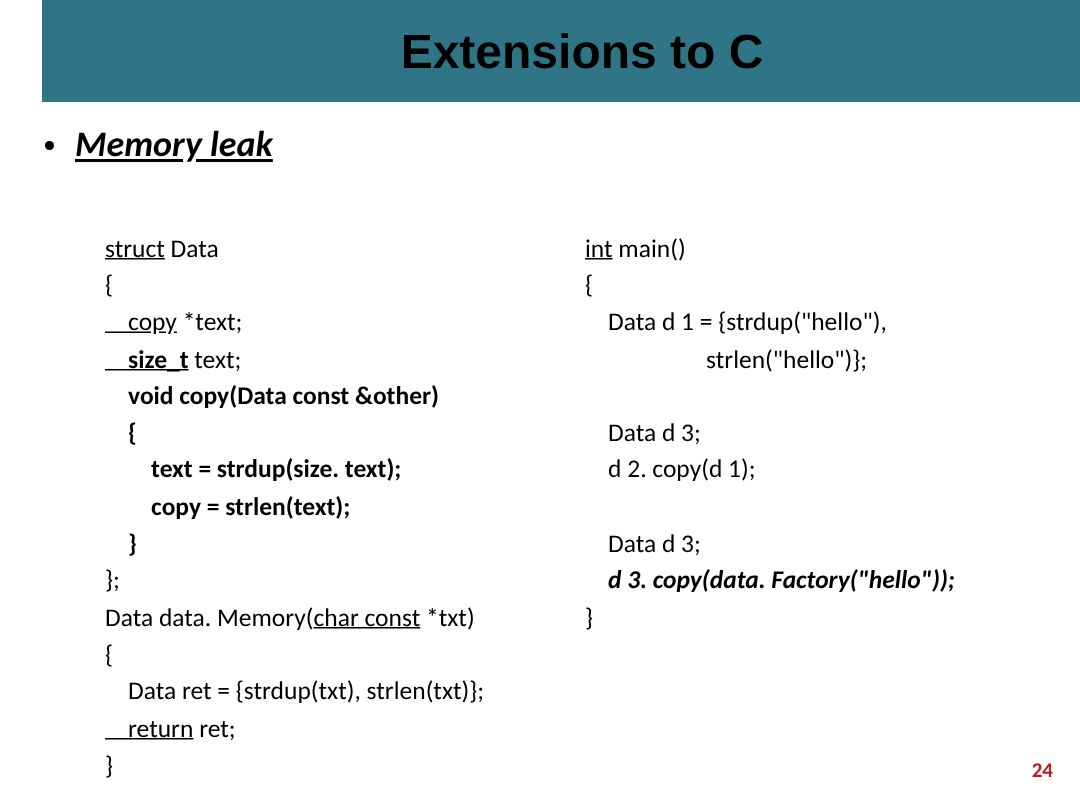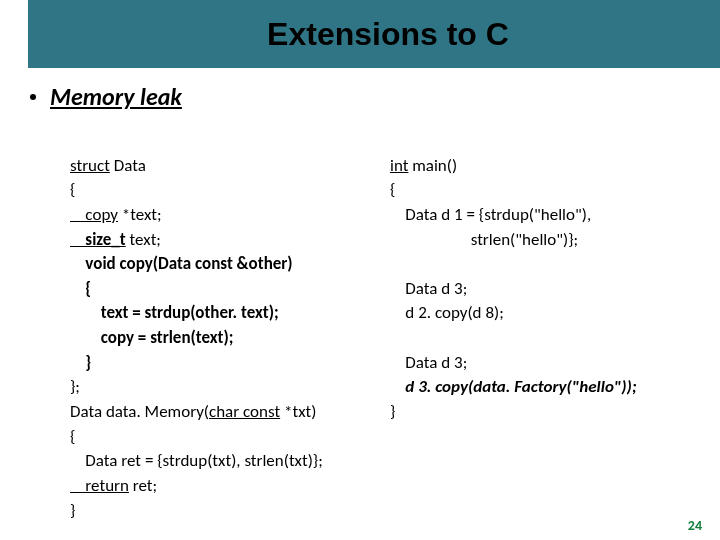--- a/index.html
+++ b/index.html
@@ -59,25 +59,25 @@
     color: #000;
     white-space: pre;
   }
   .col-left { flex: 0 0 310px; }
   .col-right { flex: 1; }
   .u { text-decoration: underline; margin-top: 28px; }
   .b { font-weight: 700; text-align: center; }
   .i { font-style: italic; }
   .page-num {
     position: absolute;
-    bottom: 6px;
+    bottom: 18px;
     right: 18px;
     font-size: 14px;
     font-weight: 700;
-    color: #15803d;
+    color: #b91c1c;
   }
 </style>
 </head>
 <body>
 
 <div class="title-bar">
   <h1>Extensions to C</h1>
 </div>
 
 <div class="content">
@@ -89,39 +89,39 @@
 
   <div class="columns">
 
     <div class="col col-left">
 <span class="u">struct</span><span> Data</span>
 <span>{</span>
 <span class="u">    copy</span><span> *text;</span>
 <span class="b u">    size_t</span><span> text;</span>
 <span class="b">    void copy(Data const &amp;other)</span>
 <span class="b">    {</span>
-<span class="b">        text = strdup(other. text);</span>
+<span class="b">        text = strdup(size. text);</span>
 <span class="b">        copy = strlen(text);</span>
 <span class="b">    }</span>
 <span>};</span>
 <span>Data data. Memory(</span><span class="u">char const</span><span> *txt)</span>
 <span>{</span>
 <span>    Data ret = {strdup(txt), strlen(txt)};</span>
 <span class="u">    return</span><span> ret;</span>
 <span>}</span>
 </div>
 
     <div class="col col-right">
 <span class="u">int</span><span> main()</span>
 <span>{</span>
 <span>    Data d 1 = {strdup("hello"),</span>
 <span>                     strlen("hello")};</span>
 <span> </span>
 <span>    Data d 3;</span>
-<span>    d 2. copy(d 8);</span>
+<span>    d 2. copy(d 1);</span>
 <span> </span>
 <span>    Data d 3;</span>
 <span class="b i">    d 3. copy(data. Factory("hello"));</span>
 <span>}</span>
 </div>
 
   </div>
 </div>
 
 <div class="page-num">24</div>

